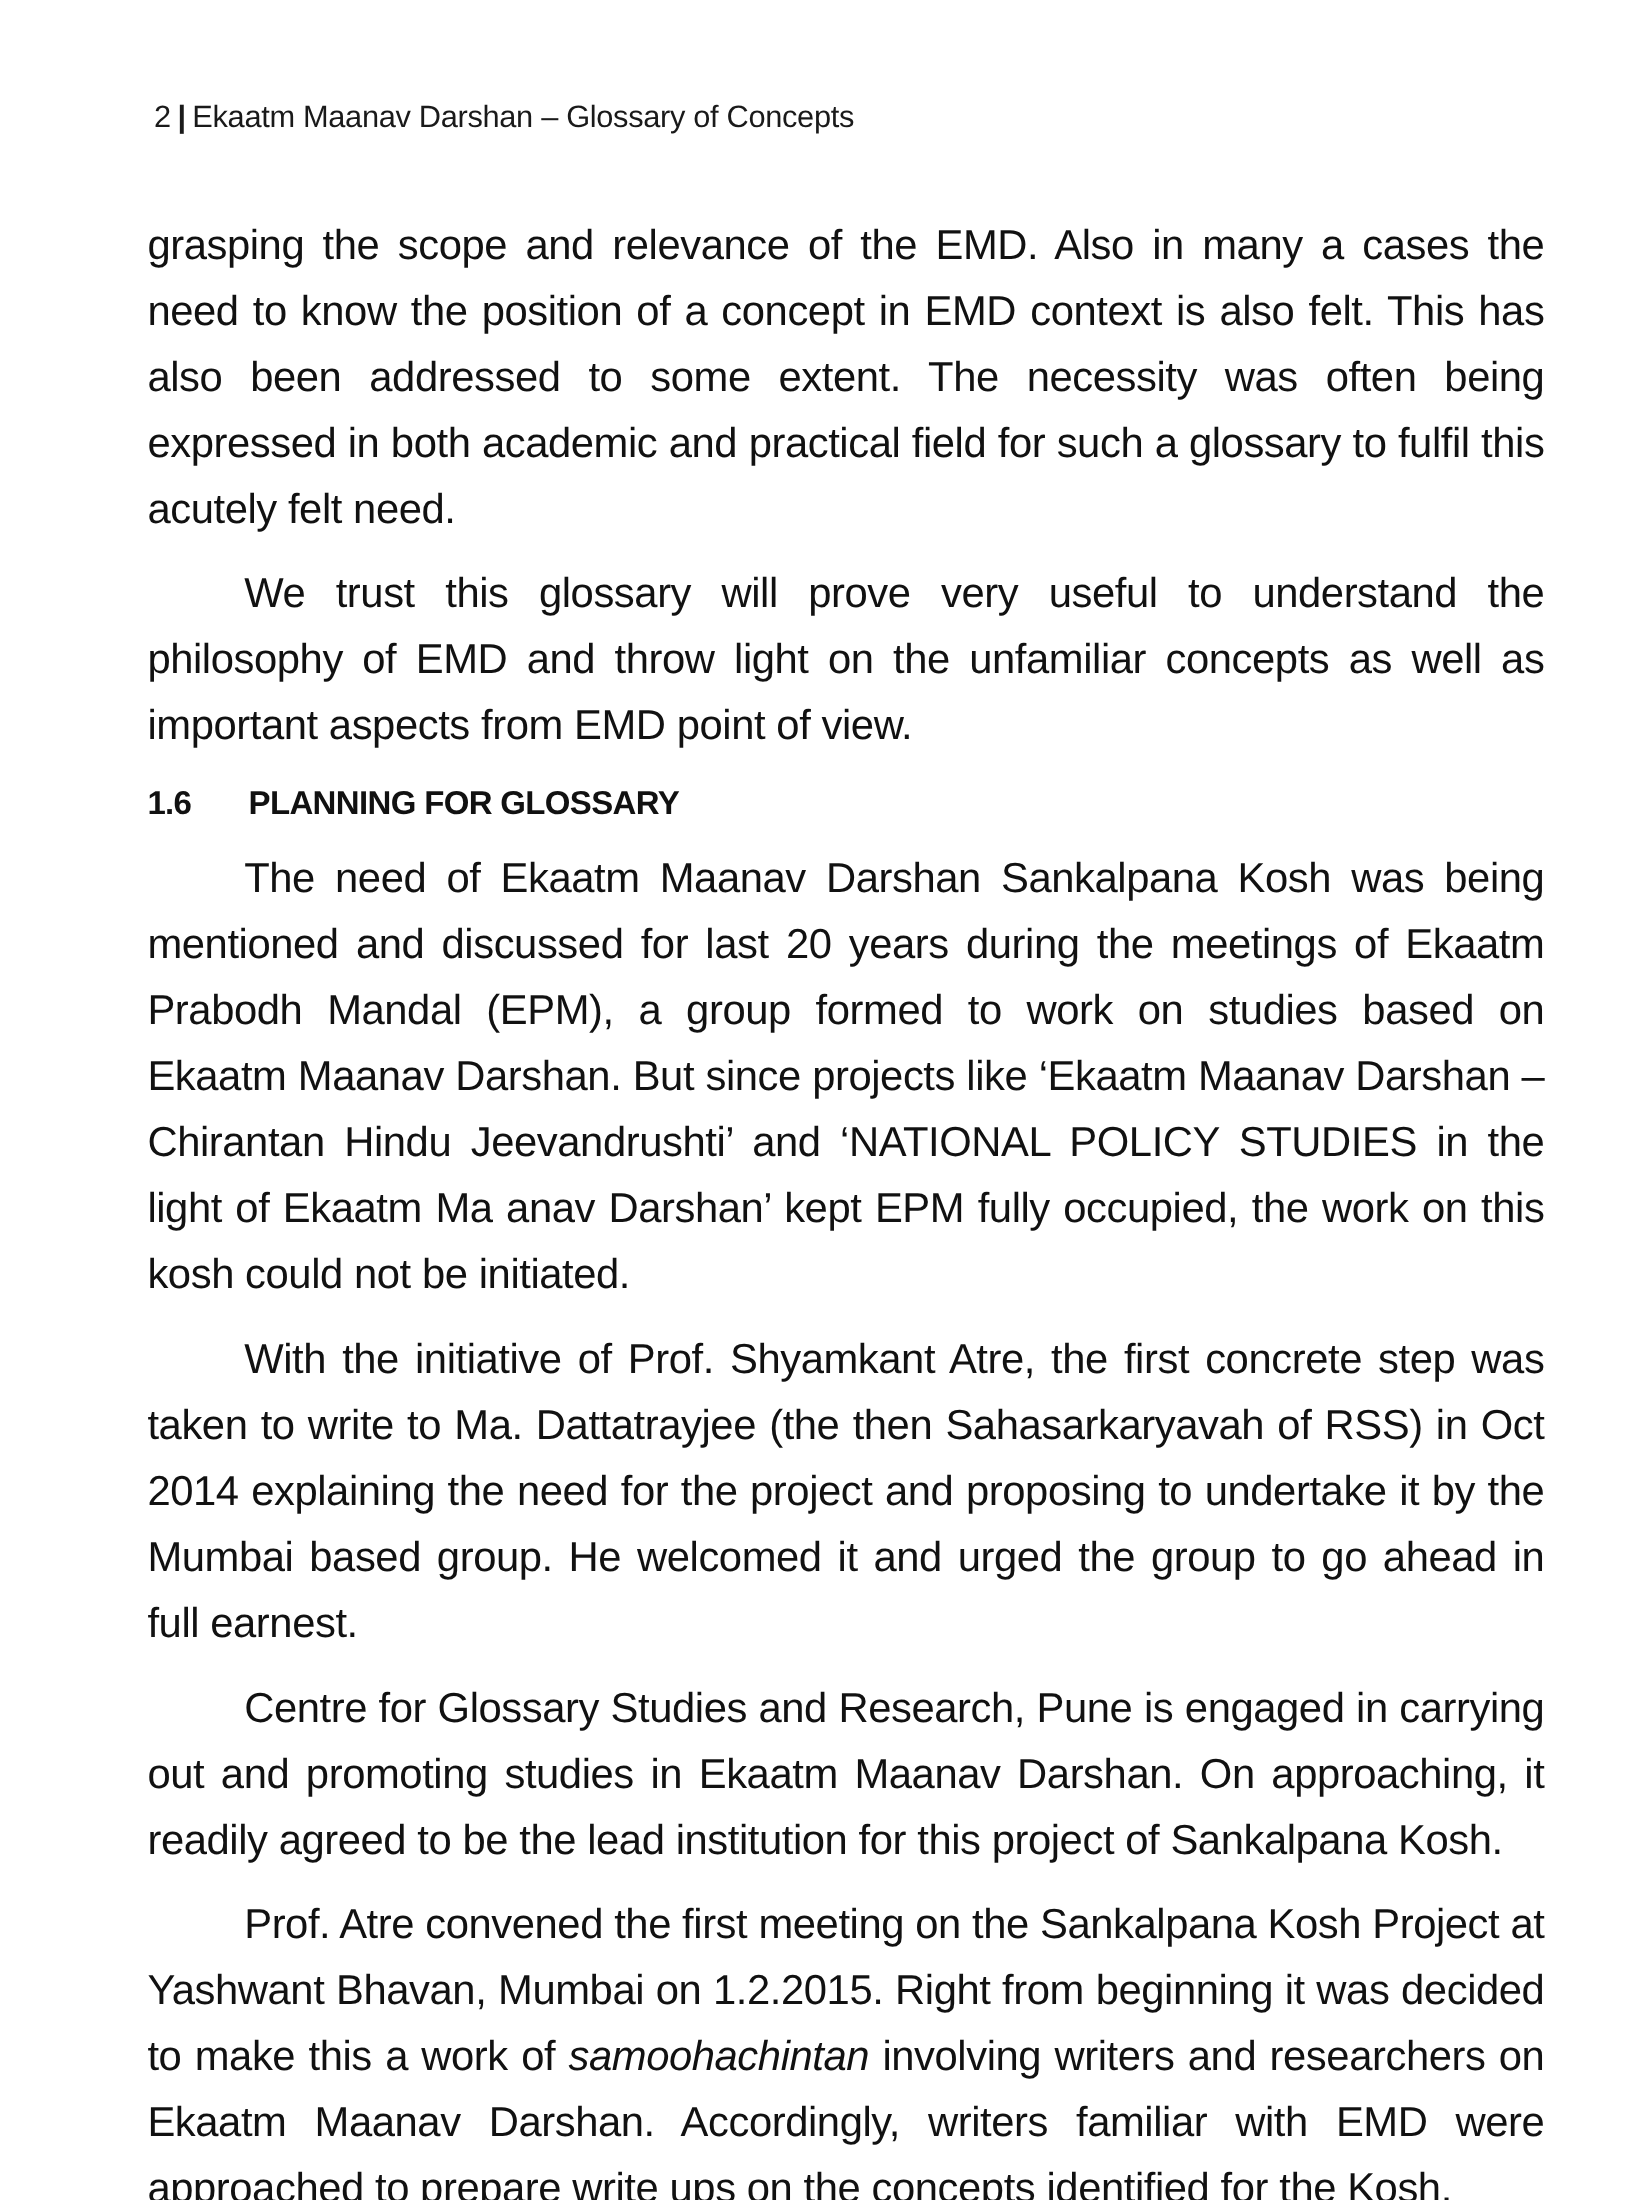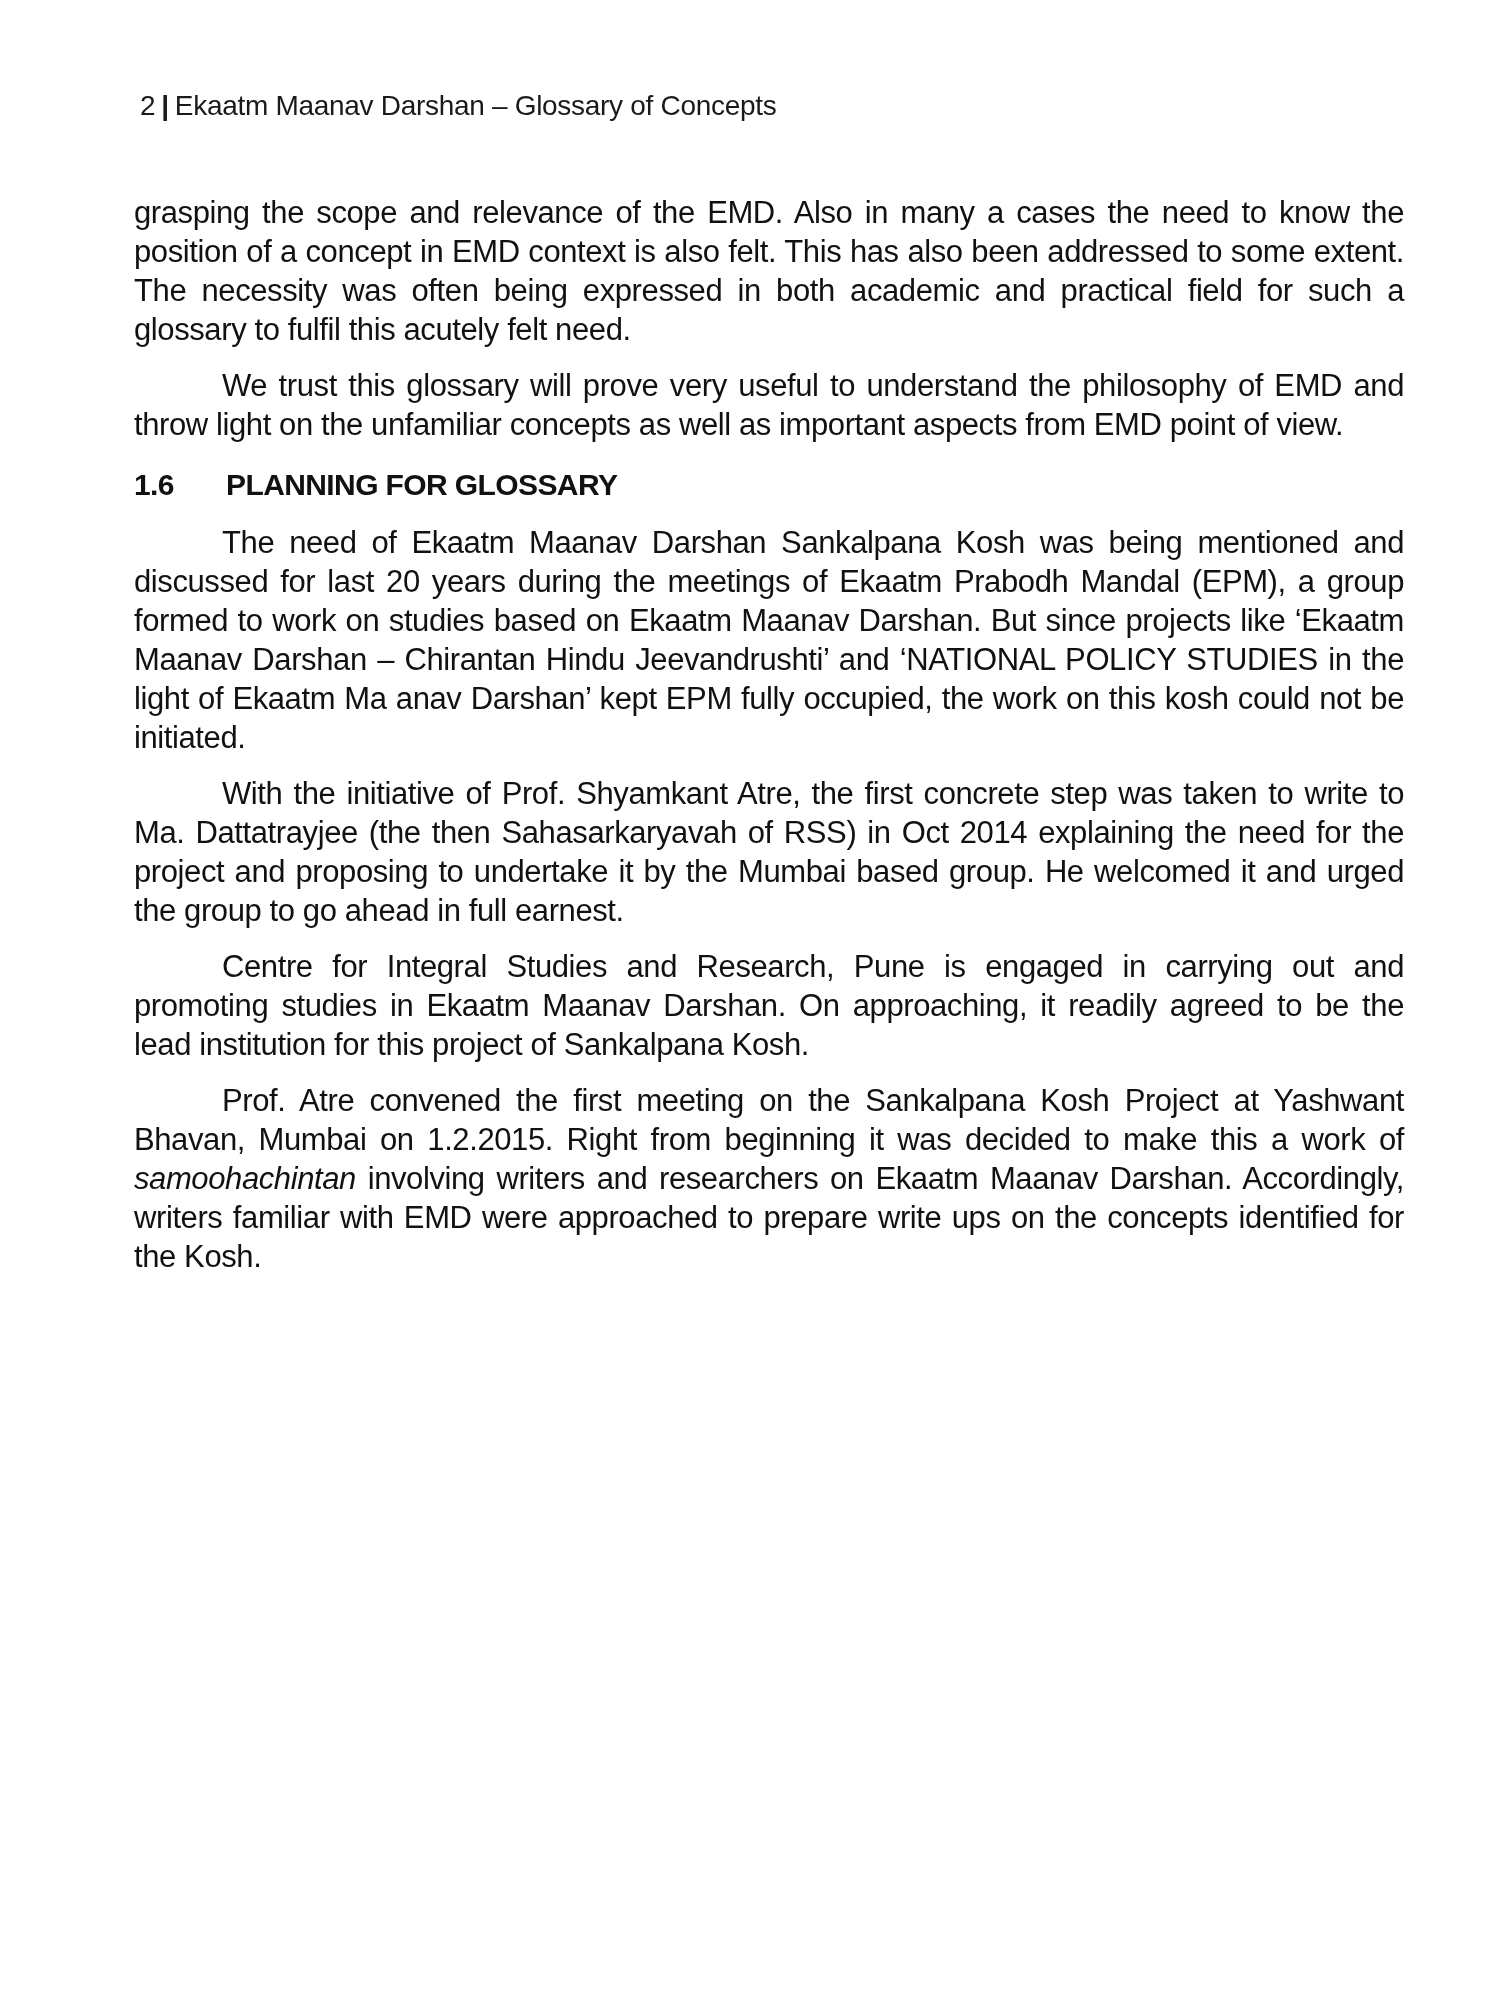--- a/index.html
+++ b/index.html
@@ -2,21 +2,21 @@
 <html><head>
 <meta charset="utf-8">
 <style>
   html, body { margin:0; padding:0; background:#ffffff; }
   body { width:1500px; height:2000px; position:relative; overflow:hidden;
          font-family:"Liberation Sans", "DejaVu Sans", sans-serif; color:#111; }
   .page { position:absolute; left:12px; top:0; width:1500px; height:1656px; }
   .running-header { position:absolute; left:128px; top:90px; font-size:28px; letter-spacing:-0.3px; color:#1a1a1a; }
   .running-header .sep { font-weight:bold; margin:0 6px; }
   .body { position:absolute; left:122px; top:193px; width:1270px; }
-  p { margin:0 0 17px 0; font-size:31px; line-height:39px; text-align:justify; letter-spacing:-0.4px; }
+  p { margin:0 0 17px 0; font-size:38px; line-height:60px; text-align:justify; letter-spacing:-0.4px; }
   p.indent { text-indent:88px; }
   h2 { margin:0 0 14px 0; font-size:30px; font-weight:bold; line-height:48px; letter-spacing:-0.6px; }
   h2 .num { display:inline-block; width:92px; }
   em { font-style:italic; }
 </style>
 </head>
 <body>
 
 <div class="page">
   <div class="running-header">
@@ -24,16 +24,16 @@
   </div>
 
   <div class="body">
     <p>grasping the scope and relevance of the EMD. Also in many a cases the need to know the position of a concept in EMD context is also felt. This has also been addressed to some extent. The necessity was often being expressed in both academic and practical field for such a glossary to fulfil this acutely felt need.</p>
     <p class="indent">We trust this glossary will prove very useful to understand the philosophy of EMD and throw light on the unfamiliar concepts as well as important aspects from EMD point of view.</p>
 
     <h2><span class="num">1.6</span><span>PLANNING FOR GLOSSARY</span></h2>
 
     <p class="indent">The need of Ekaatm Maanav Darshan Sankalpana Kosh was being mentioned and discussed for last 20 years during the meetings of Ekaatm Prabodh Mandal (EPM), a group formed to work on studies based on Ekaatm Maanav Darshan. But since projects like ‘Ekaatm Maanav Darshan – Chirantan Hindu Jeevandrushti’ and ‘NATIONAL POLICY STUDIES in the light of Ekaatm Ma anav Darshan’ kept EPM fully occupied, the work on this kosh could not be initiated.</p>
     <p class="indent">With the initiative of Prof. Shyamkant Atre, the first concrete step was taken to write to Ma. Dattatrayjee (the then Sahasarkaryavah of RSS) in Oct 2014 explaining the need for the project and proposing to undertake it by the Mumbai based group. He welcomed it and urged the group to go ahead in full earnest.</p>
-    <p class="indent">Centre for Integral Studies and Research, Pune is engaged in carrying out and promoting studies in Ekaatm Maanav Darshan. On approaching, it readily agreed to be the lead institution for this project of Sankalpana Kosh.</p>
+    <p class="indent">Centre for Glossary Studies and Research, Pune is engaged in carrying out and promoting studies in Ekaatm Maanav Darshan. On approaching, it readily agreed to be the lead institution for this project of Sankalpana Kosh.</p>
     <p class="indent"><span>Prof. Atre convened the first meeting on the Sankalpana Kosh Project at Yashwant Bhavan, Mumbai on 1.2.2015. Right from beginning it was decided to make this a work of </span><em>samoohachintan</em><span> involving writers and researchers on Ekaatm Maanav Darshan. Accordingly, writers familiar with EMD were approached to prepare write ups on the concepts identified for the Kosh.</span></p>
   </div>
 </div>
 
 </body></html>

